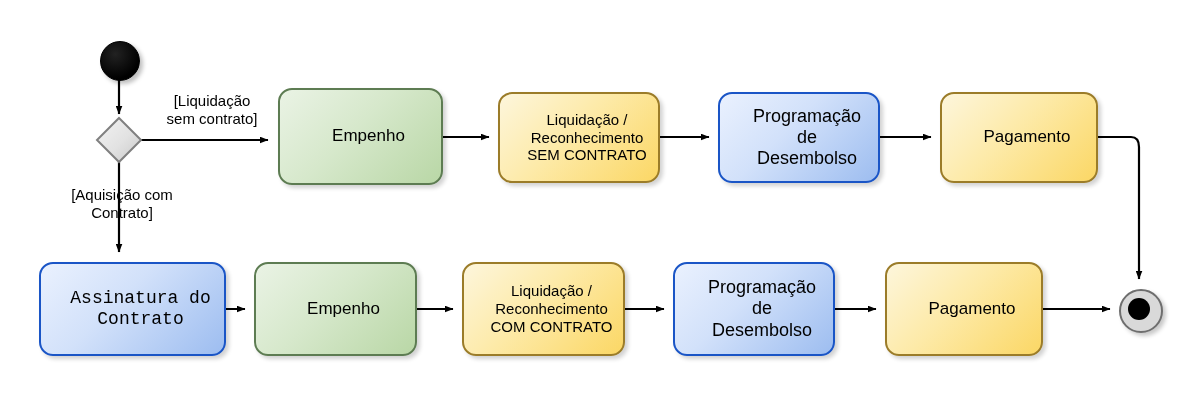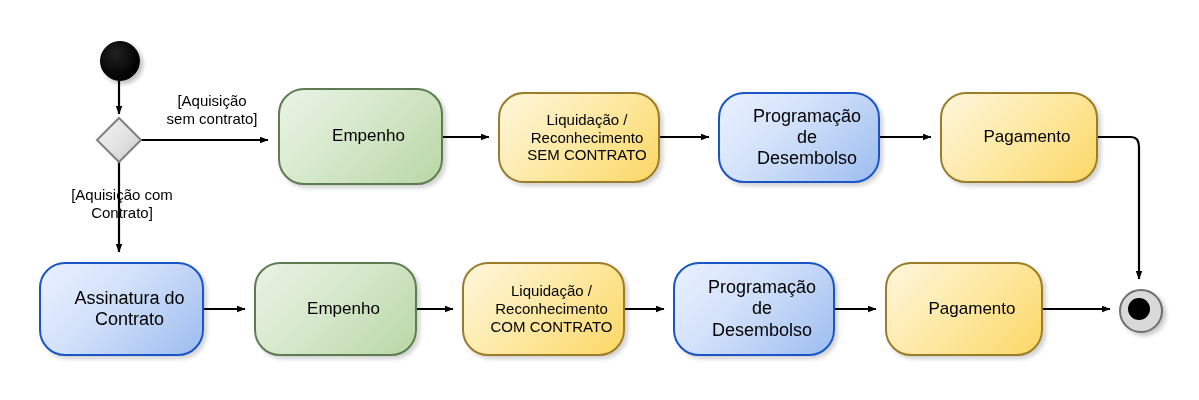--- a/index.html
+++ b/index.html
@@ -26,21 +26,21 @@
     height: 400px;
     pointer-events: none;
   }
   .node {
     position: absolute;
     box-sizing: border-box;
     display: flex;
     align-items: center;
     justify-content: center;
     text-align: center;
-    border-radius: 26px;
+    border-radius: 14px;
     border-width: 2px;
     border-style: solid;
     color: #000000;
     line-height: 1.18;
     box-shadow: 3px 3px 4px rgba(0,0,0,0.18);
     padding-left: 16px;
   }
   .node-label {
     display: block;
     padding: 0 6px;
@@ -155,21 +155,21 @@
 
   <div class="node blue" style="left:718px; top:92px; width:162px; height:91px;">
     <span class="node-label">Programação de
 Desembolso</span>
   </div>
 
   <div class="node yellow" style="left:940px; top:92px; width:158px; height:91px; font-size:17px;">
     <span class="node-label">Pagamento</span>
   </div>
 
-  <div class="node blue" style="left:39px; top:262px; width:165px; height:94px;">
+  <div class="node blue" style="left:39px; top:262px; width:187px; height:94px;font-family:Liberation Mono, monospace;">
     <span class="node-label">Assinatura do
 Contrato</span>
   </div>
 
   <div class="node green" style="left:254px; top:262px; width:163px; height:94px;">
     <span class="node-label">Empenho</span>
   </div>
 
   <div class="node yellow" style="left:462px; top:262px; width:163px; height:94px;">
     <span class="node-label">Liquidação /
@@ -183,19 +183,19 @@
   </div>
 
   <div class="node yellow" style="left:885px; top:262px; width:158px; height:94px; font-size:17px;">
     <span class="node-label">Pagamento</span>
   </div>
 
   <div id="end-node" style="left:1119px; top:289px; width:40px; height:40px;">
     <div id="end-node-inner" style="left:7px; top:7px; width:22px; height:22px;"></div>
   </div>
 
-  <div class="edge-label" style="left:148px; top:92px; width:128px;">[Aquisição
+  <div class="edge-label" style="left:148px; top:92px; width:128px;">[Liquidação
 sem contrato]</div>
 
   <div class="edge-label" style="left:52px; top:186px; width:140px;text-align:center;">[Aquisição com
 Contrato]</div>
 
 </div>
 
 </body></html>

